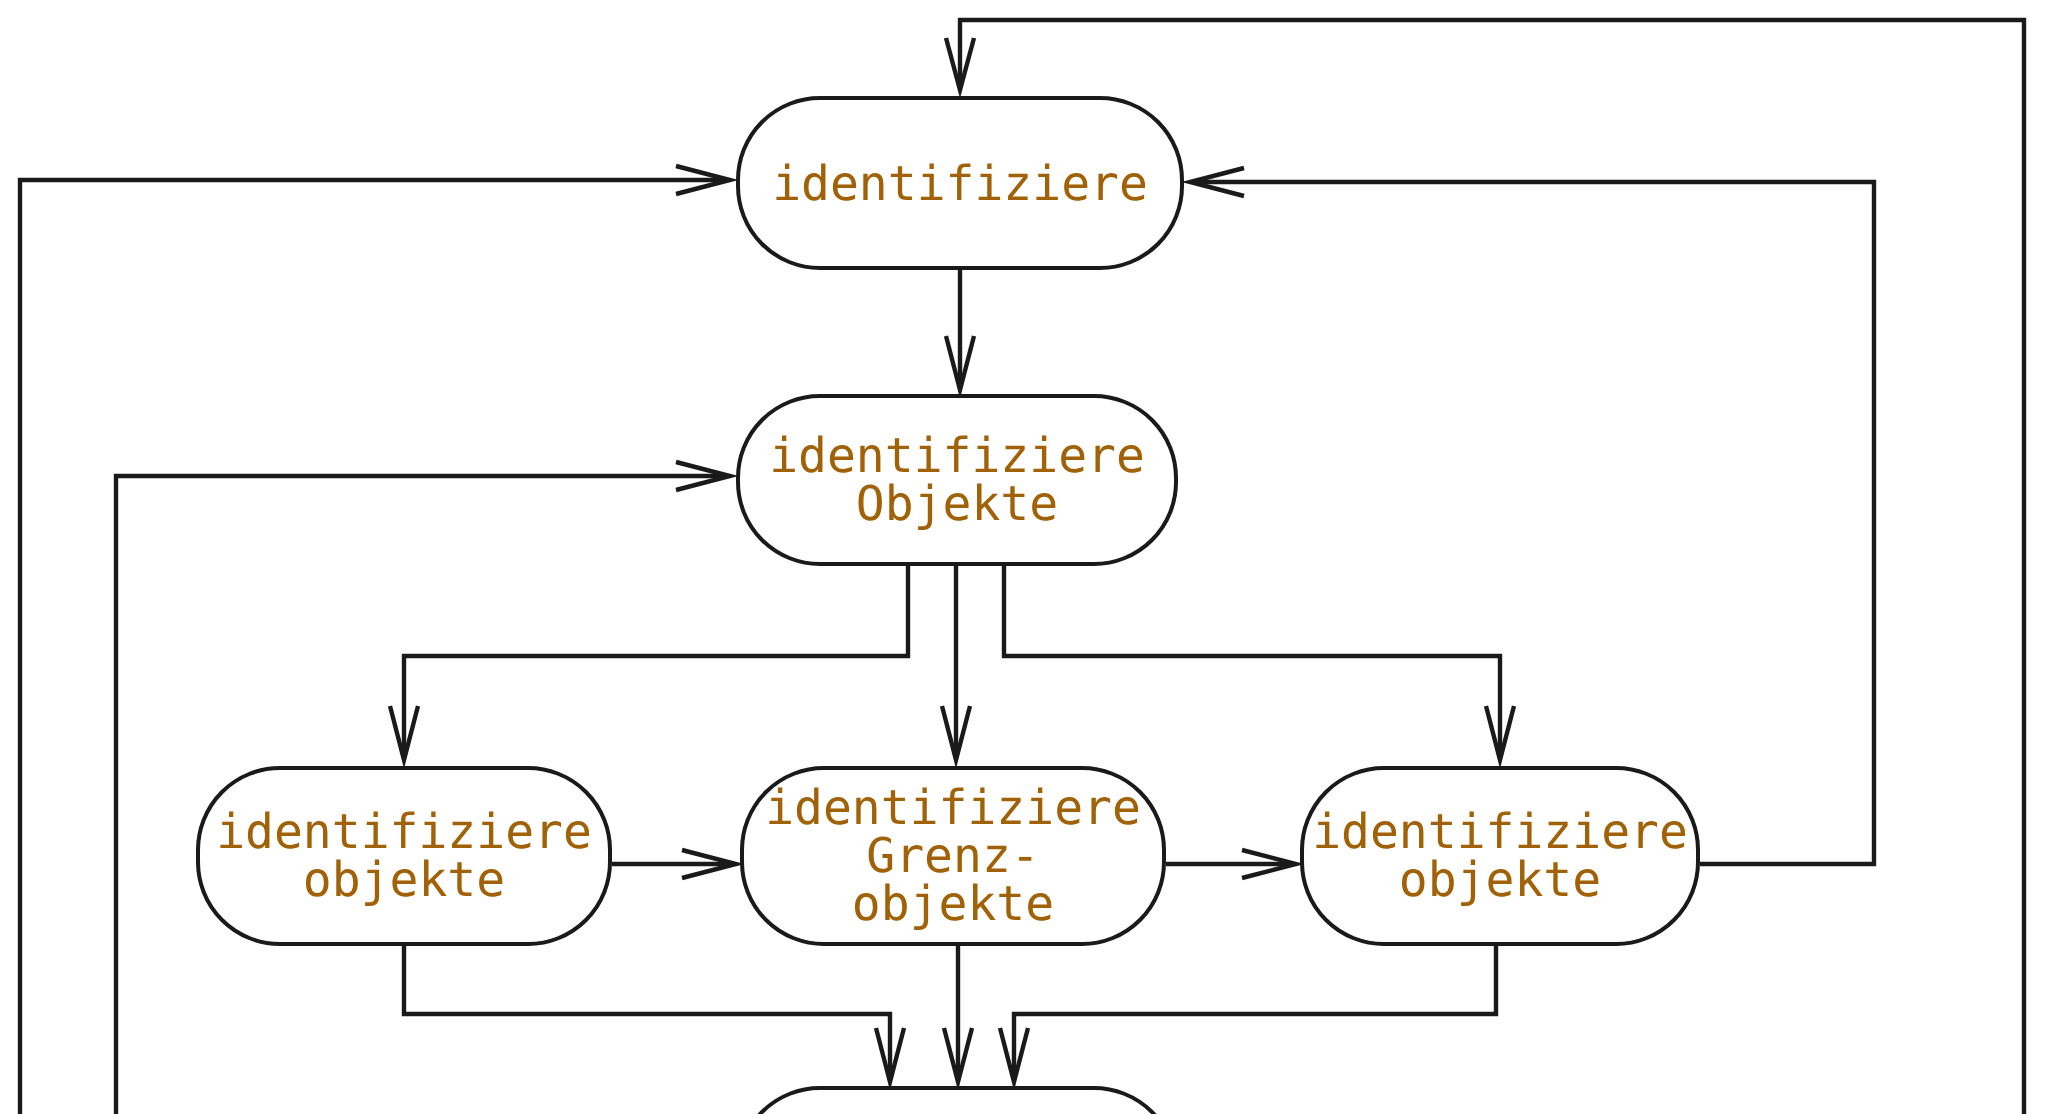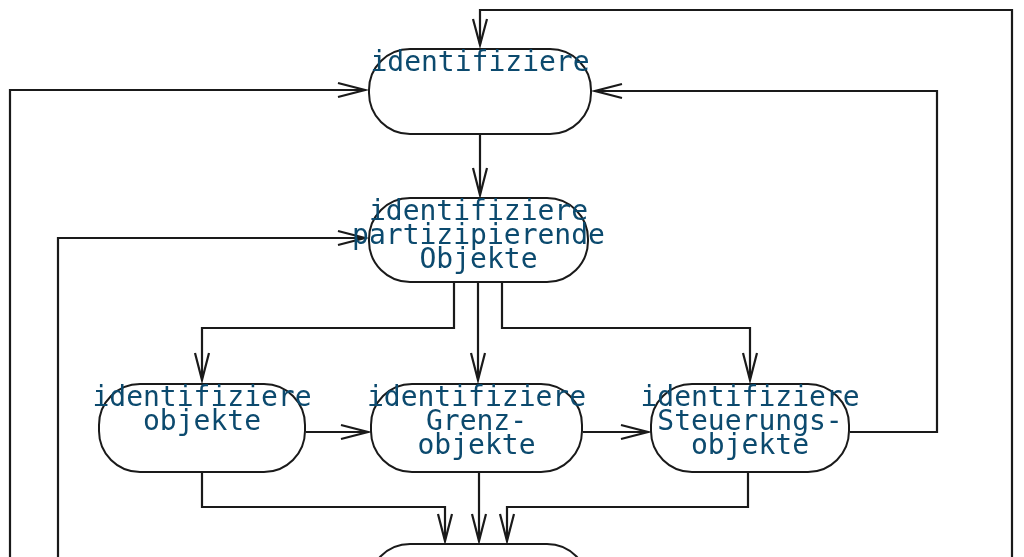--- a/index.html
+++ b/index.html
@@ -33,23 +33,24 @@
   }
   .node {
     position: absolute;
     box-sizing: border-box;
     background: #ffffff;
     border: 2.4px solid #1a1a1a;
     border-radius: 42px;
     display: flex;
     flex-direction: column;
     align-items: center;
+    justify-content: center;
     text-align: center;
-    color: #0c4a6e;
-    font-size: 28px;
+    color: #a16207;
+    font-size: 24px;
     line-height: 24px;
     white-space: nowrap;
   }
   .node-usecases    { left: 368px; top:  48px; width: 224px; height: 87px; }
   .node-objects     { left: 368px; top: 197px; width: 221px; height: 86px; }
   .node-entity      { left:  98px; top: 383px; width: 208px; height: 90px; }
   .node-boundary    { left: 370px; top: 383px; width: 213px; height: 90px; }
   .node-control     { left: 650px; top: 383px; width: 200px; height: 90px; }
   .node-bottom      { left: 368px; top: 543px; width: 221px; height: 86px; }
 </style>
@@ -125,36 +126,34 @@
       <path d="M500,514 L507,541 L514,514"></path>
     </g>
   </svg>
 
   <div class="node node-usecases">
     <div>identifiziere</div>
   </div>
 
   <div class="node node-objects">
     <div>identifiziere</div>
-    <div>partizipierende</div>
     <div>Objekte</div>
   </div>
 
   <div class="node node-entity">
     <div>identifiziere</div>
     <div>objekte</div>
   </div>
 
   <div class="node node-boundary">
     <div>identifiziere</div>
     <div>Grenz-</div>
     <div>objekte</div>
   </div>
 
   <div class="node node-control">
     <div>identifiziere</div>
-    <div>Steuerungs-</div>
     <div>objekte</div>
   </div>
 
   <div class="node node-bottom"></div>
 
 </div>
 
 </body></html>

